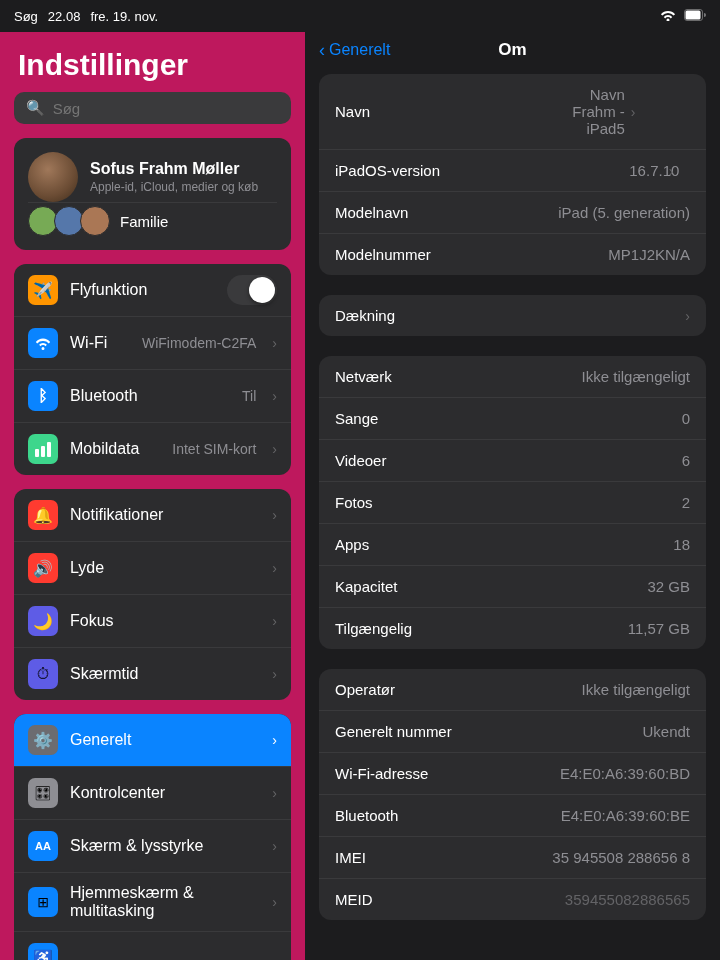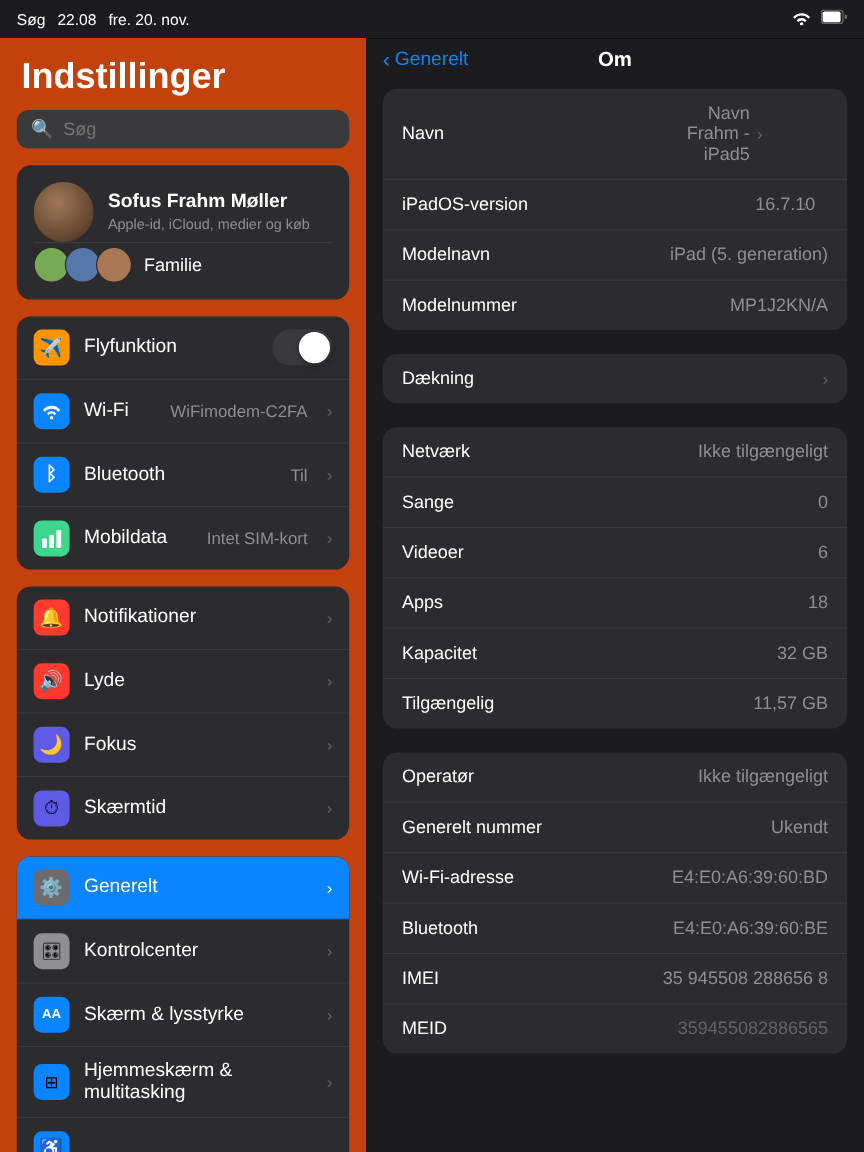--- a/index.html
+++ b/index.html
@@ -44,21 +44,21 @@
     
     .main-layout {
       display: flex;
       flex: 1;
       overflow: hidden;
     }
 
     
     .left-panel {
       width: 305px;
-      background: #c2410c;
+      background: #be185d;
       overflow-y: auto;
       flex-shrink: 0;
       padding-bottom: 20px;
     }
     .left-panel::-webkit-scrollbar { display: none; }
 
     .settings-title {
       font-size: 30px;
       font-weight: 700;
       color: #fff;
@@ -291,21 +291,21 @@
       cursor: pointer;
     }
   </style>
 </head>
 <body>
 
 <div class="status-bar">
   <div class="status-left">
     <span>Søg</span>
     <span>22.08</span>
-    <span>fre. 20. nov.</span>
+    <span>fre. 19. nov.</span>
   </div>
   <div class="status-right">
     <span class="wifi-icon">
       <svg width="16" height="12" viewBox="0 0 16 12" fill="white">
         <path d="M8 9.5a1.5 1.5 0 110 3 1.5 1.5 0 010-3zm0-3.5a5.5 5.5 0 014.243 2.001l-1.415 1.415A3.5 3.5 0 008 8a3.5 3.5 0 00-2.828 1.416L3.757 8.001A5.5 5.5 0 018 6zm0-4a9.5 9.5 0 017.07 3.172l-1.413 1.414A7.5 7.5 0 008 4a7.5 7.5 0 00-5.657 2.586L.93 5.172A9.5 9.5 0 018 2z"></path>
       </svg>
     </span>
     <span>
       <svg width="22" height="12" viewBox="0 0 22 12" fill="none">
         <rect x="0.5" y="0.5" width="18" height="11" rx="2.5" stroke="white" stroke-opacity="0.35"></rect>
@@ -492,20 +492,24 @@
         </div>
         <div class="info-row">
           <span class="info-label">Sange</span>
           <span class="info-value">0</span>
         </div>
         <div class="info-row">
           <span class="info-label">Videoer</span>
           <span class="info-value">6</span>
         </div>
         <div class="info-row">
+          <span class="info-label">Fotos</span>
+          <span class="info-value">2</span>
+        </div>
+        <div class="info-row">
           <span class="info-label">Apps</span>
           <span class="info-value">18</span>
         </div>
         <div class="info-row">
           <span class="info-label">Kapacitet</span>
           <span class="info-value">32 GB</span>
         </div>
         <div class="info-row">
           <span class="info-label">Tilgængelig</span>
           <span class="info-value">11,57 GB</span>

